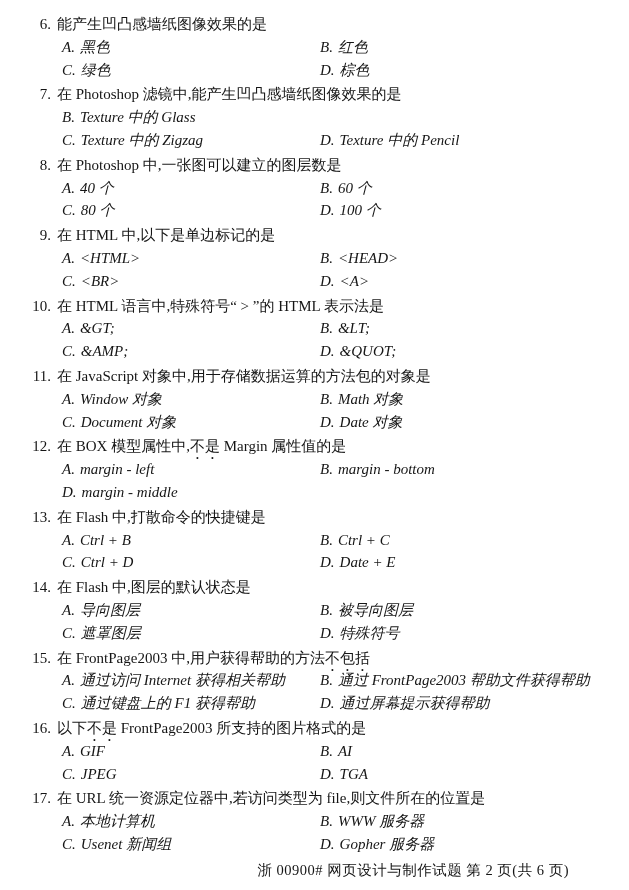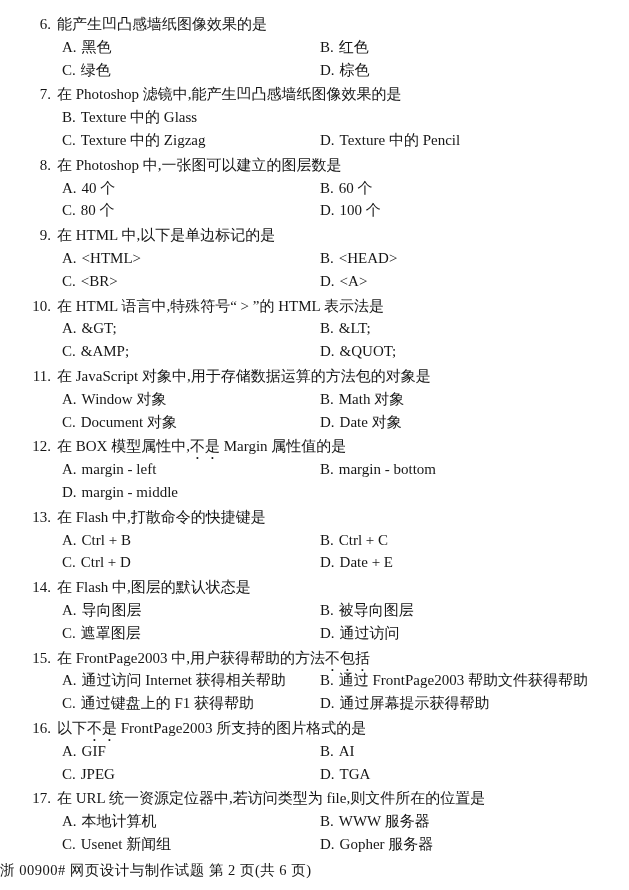--- a/index.html
+++ b/index.html
@@ -39,36 +39,36 @@
   }
   .q-text { flex: 1; }
   .opt-row {
     display: flex;
     height: 22.8px;
     line-height: 22.8px;
     font-size: 15px;
     padding-left: 62px;
     white-space: nowrap;
   }
-  .opt { display: inline-block; }
+  .opt { display: inline-block; font-style: italic; }
   .opt-a { flex: none; width: 258px; }
   .opt-b { flex: 1; }
   .opt-text { margin-left: 5px; }
   .emph {
     -webkit-text-emphasis: filled dot #151515;
     -webkit-text-emphasis-position: under;
     text-emphasis: filled dot #151515;
     text-emphasis-position: under left;
   }
   .footer {
     position: absolute;
     top: 860px;
     left: 0;
     width: 569px;
-    text-align: left;
+    text-align: right;
     font-size: 14.5px;
     line-height: 20px;
     letter-spacing: 0.5px;
   }
 </style>
 </head>
 <body>
 
 <div class="paper">
   <div id="question-list">
@@ -194,21 +194,21 @@
     <div class="q-line">
       <span class="q-num">14.</span>
       <span class="q-text"><span class="pre">在 Flash 中,图层的默认状态是</span><span class="emph"></span><span class="post"></span></span>
     </div>
     <div class="opt-row">
       <span class="opt opt-a"><span class="opt-label">A.</span><span class="opt-text">导向图层</span></span>
       <span class="opt opt-b"><span class="opt-label">B.</span><span class="opt-text">被导向图层</span></span>
     </div>
     <div class="opt-row">
       <span class="opt opt-a"><span class="opt-label">C.</span><span class="opt-text">遮罩图层</span></span>
-      <span class="opt opt-b"><span class="opt-label">D.</span><span class="opt-text">通过访问</span></span>
+      <span class="opt opt-b"><span class="opt-label">D.</span><span class="opt-text">特殊符号</span></span>
     </div>
   </div>
 
   <div class="question">
     <div class="q-line">
       <span class="q-num">15.</span>
       <span class="q-text"><span class="pre">在 FrontPage2003 中,用户获得帮助的方法</span><span class="emph">不包括</span><span class="post"></span></span>
     </div>
     <div class="opt-row">
       <span class="opt opt-a"><span class="opt-label">A.</span><span class="opt-text">通过访问 Internet 获得相关帮助</span></span>

